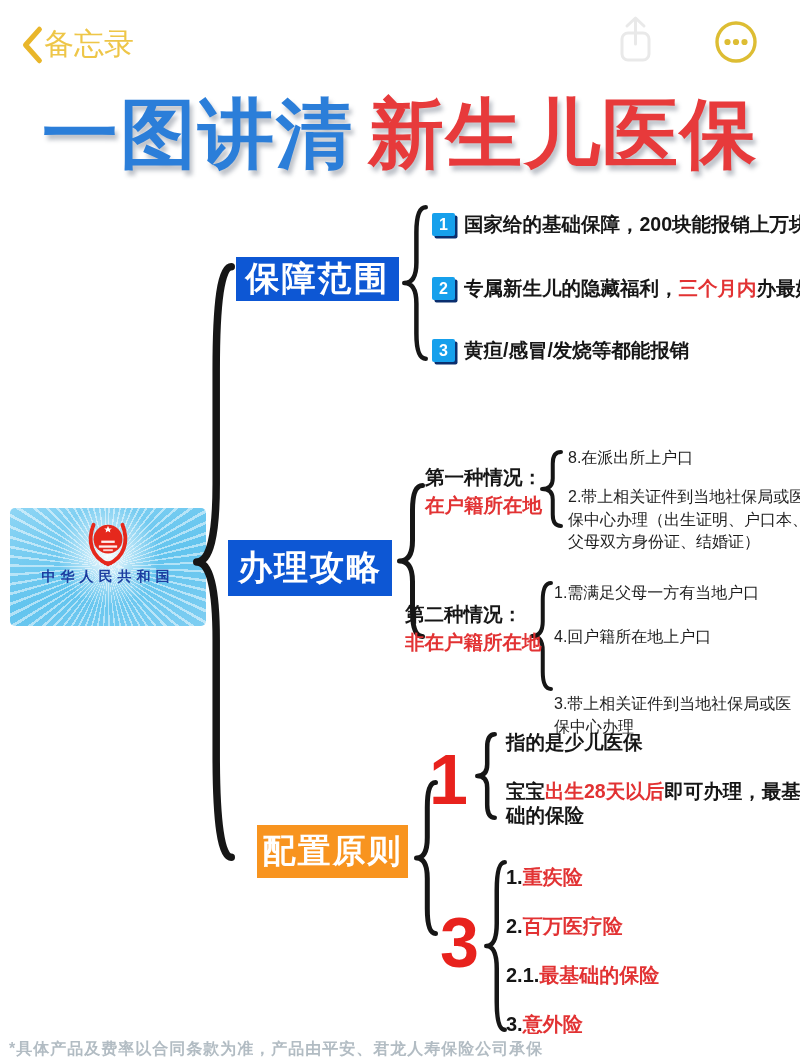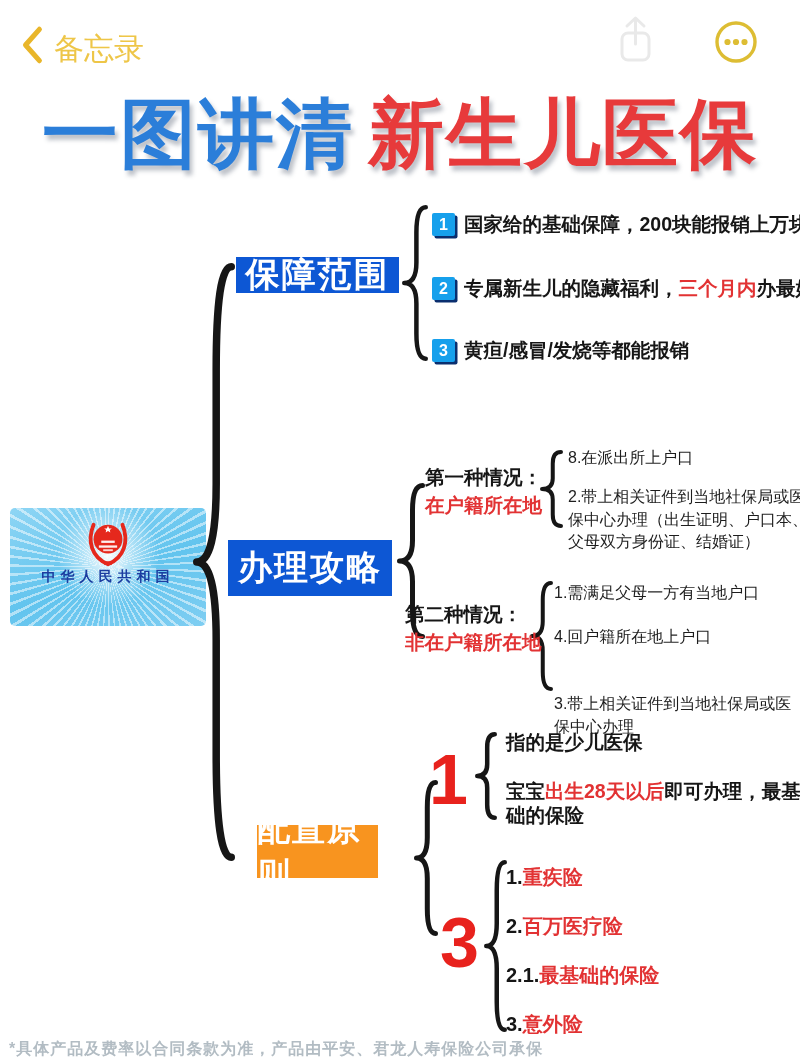--- a/index.html
+++ b/index.html
@@ -1,20 +1,20 @@
 <!DOCTYPE html>
 <html><head>
 <meta charset="utf-8">
 <style>
   html,body{margin:0;padding:0;}
   body{width:800px;height:1061px;position:relative;background:#ffffff;
        font-family:"Liberation Sans","DejaVu Sans",sans-serif;overflow:hidden;color:#161616;}
 
   
-  .back{position:absolute;left:20px;top:24px;display:flex;align-items:flex-end;gap:10px;cursor:pointer;}
+  .back{position:absolute;left:20px;top:24px;display:flex;align-items:flex-start;cursor:pointer;}
   .back-label{font-size:30px;color:#eec648;font-weight:500;}
   .icon-share{position:absolute;left:612px;top:14px;cursor:pointer;}
   .icon-more{position:absolute;left:714px;top:20px;cursor:pointer;}
 
   
   .title{position:absolute;left:0;top:84px;width:100%;text-align:center;margin:0;
          font-size:76px;font-weight:900;letter-spacing:2px;white-space:nowrap;
          text-shadow:3px 5px 4px rgba(110,120,135,.45);}
   .t-blue{color:#2b7ed9;margin-right:14px;}
   .t-red{color:#e73a3b;}
@@ -189,21 +189,21 @@
     <path d="M 21.75 3.25
              Q 13.750000000000002 3.25 13.750000000000002 31.32
              L 13.750000000000002 64.38
              Q 13.750000000000002 87 3.25 87
              Q 13.750000000000002 87 13.750000000000002 109.62
              L 13.750000000000002 142.67999999999998
              Q 13.750000000000002 170.75 21.75 170.75" fill="none" stroke="#161616" stroke-width="4.5" stroke-linecap="round" stroke-linejoin="round"></path>
     </svg>
   </div>
 
-<div class="bbox blue" style="left:236px;top:257px;width:163px;height:36px;font-size:34px;">
+<div class="bbox blue" style="left:236px;top:257px;width:163px;height:44px;font-size:34px;">
     <span>保障范围</span>
   </div>
 
 <div class="scope-row" style="top:211px;">
   <span class="badge">1</span>
   <span class="row-text"><span>国家给的基础保障，200块能报销上万块</span><span class="red"></span><span></span></span>
 </div>
 <div class="scope-row" style="top:275px;">
   <span class="badge">2</span>
   <span class="row-text"><span>专属新生儿的隐藏福利，</span><span class="red">三个月内</span><span>办最好</span></span>
@@ -221,21 +221,21 @@
 <div class="case-sub" style="left:425px;top:492px;">在户籍所在地</div>
 <div class="step" style="left:568px;top:447px;white-space:nowrap;">8.在派出所上户口</div>
 <div class="step" style="left:568px;top:486px;width:245px;">2.带上相关证件到当地社保局或医保中心办理（出生证明、户口本、父母双方身份证、结婚证）</div>
 
 <div class="case-title" style="left:405px;top:601px;">第二种情况：</div>
 <div class="case-sub" style="left:405px;top:629px;">非在户籍所在地</div>
 <div class="step" style="left:554px;top:582px;white-space:nowrap;">1.需满足父母一方有当地户口</div>
 <div class="step" style="left:554px;top:626px;white-space:nowrap;">4.回户籍所在地上户口</div>
 <div class="step" style="left:554px;top:661px;width:245px;margin-top:32px;">3.带上相关证件到当地社保局或医保中心办理</div>
 
-<div class="bbox orange" style="left:257px;top:825px;width:121px;height:53px;font-size:33px;">
+<div class="bbox orange" style="left:257px;top:825px;width:151px;height:53px;font-size:33px;">
     <span>配置原则</span>
   </div>
 
 <div class="bignum" style="left:429px;top:745px;">1</div>
 <div class="note" style="left:506px;top:730px;white-space:nowrap;">指的是少儿医保</div>
 <div class="note" style="left:506px;top:779px;width:296px;"><span>宝宝</span><span class="red">出生28天以后</span><span>即可办理，最基础的保险</span></div>
 
 <div class="bignum" style="left:440px;top:908px;">3</div>
 <div class="ins-item" style="top:864px;"><span>1.</span><span class="red">重疾险</span></div>
 <div class="ins-item" style="top:913px;"><span>2.</span><span class="red">百万医疗险</span></div>

